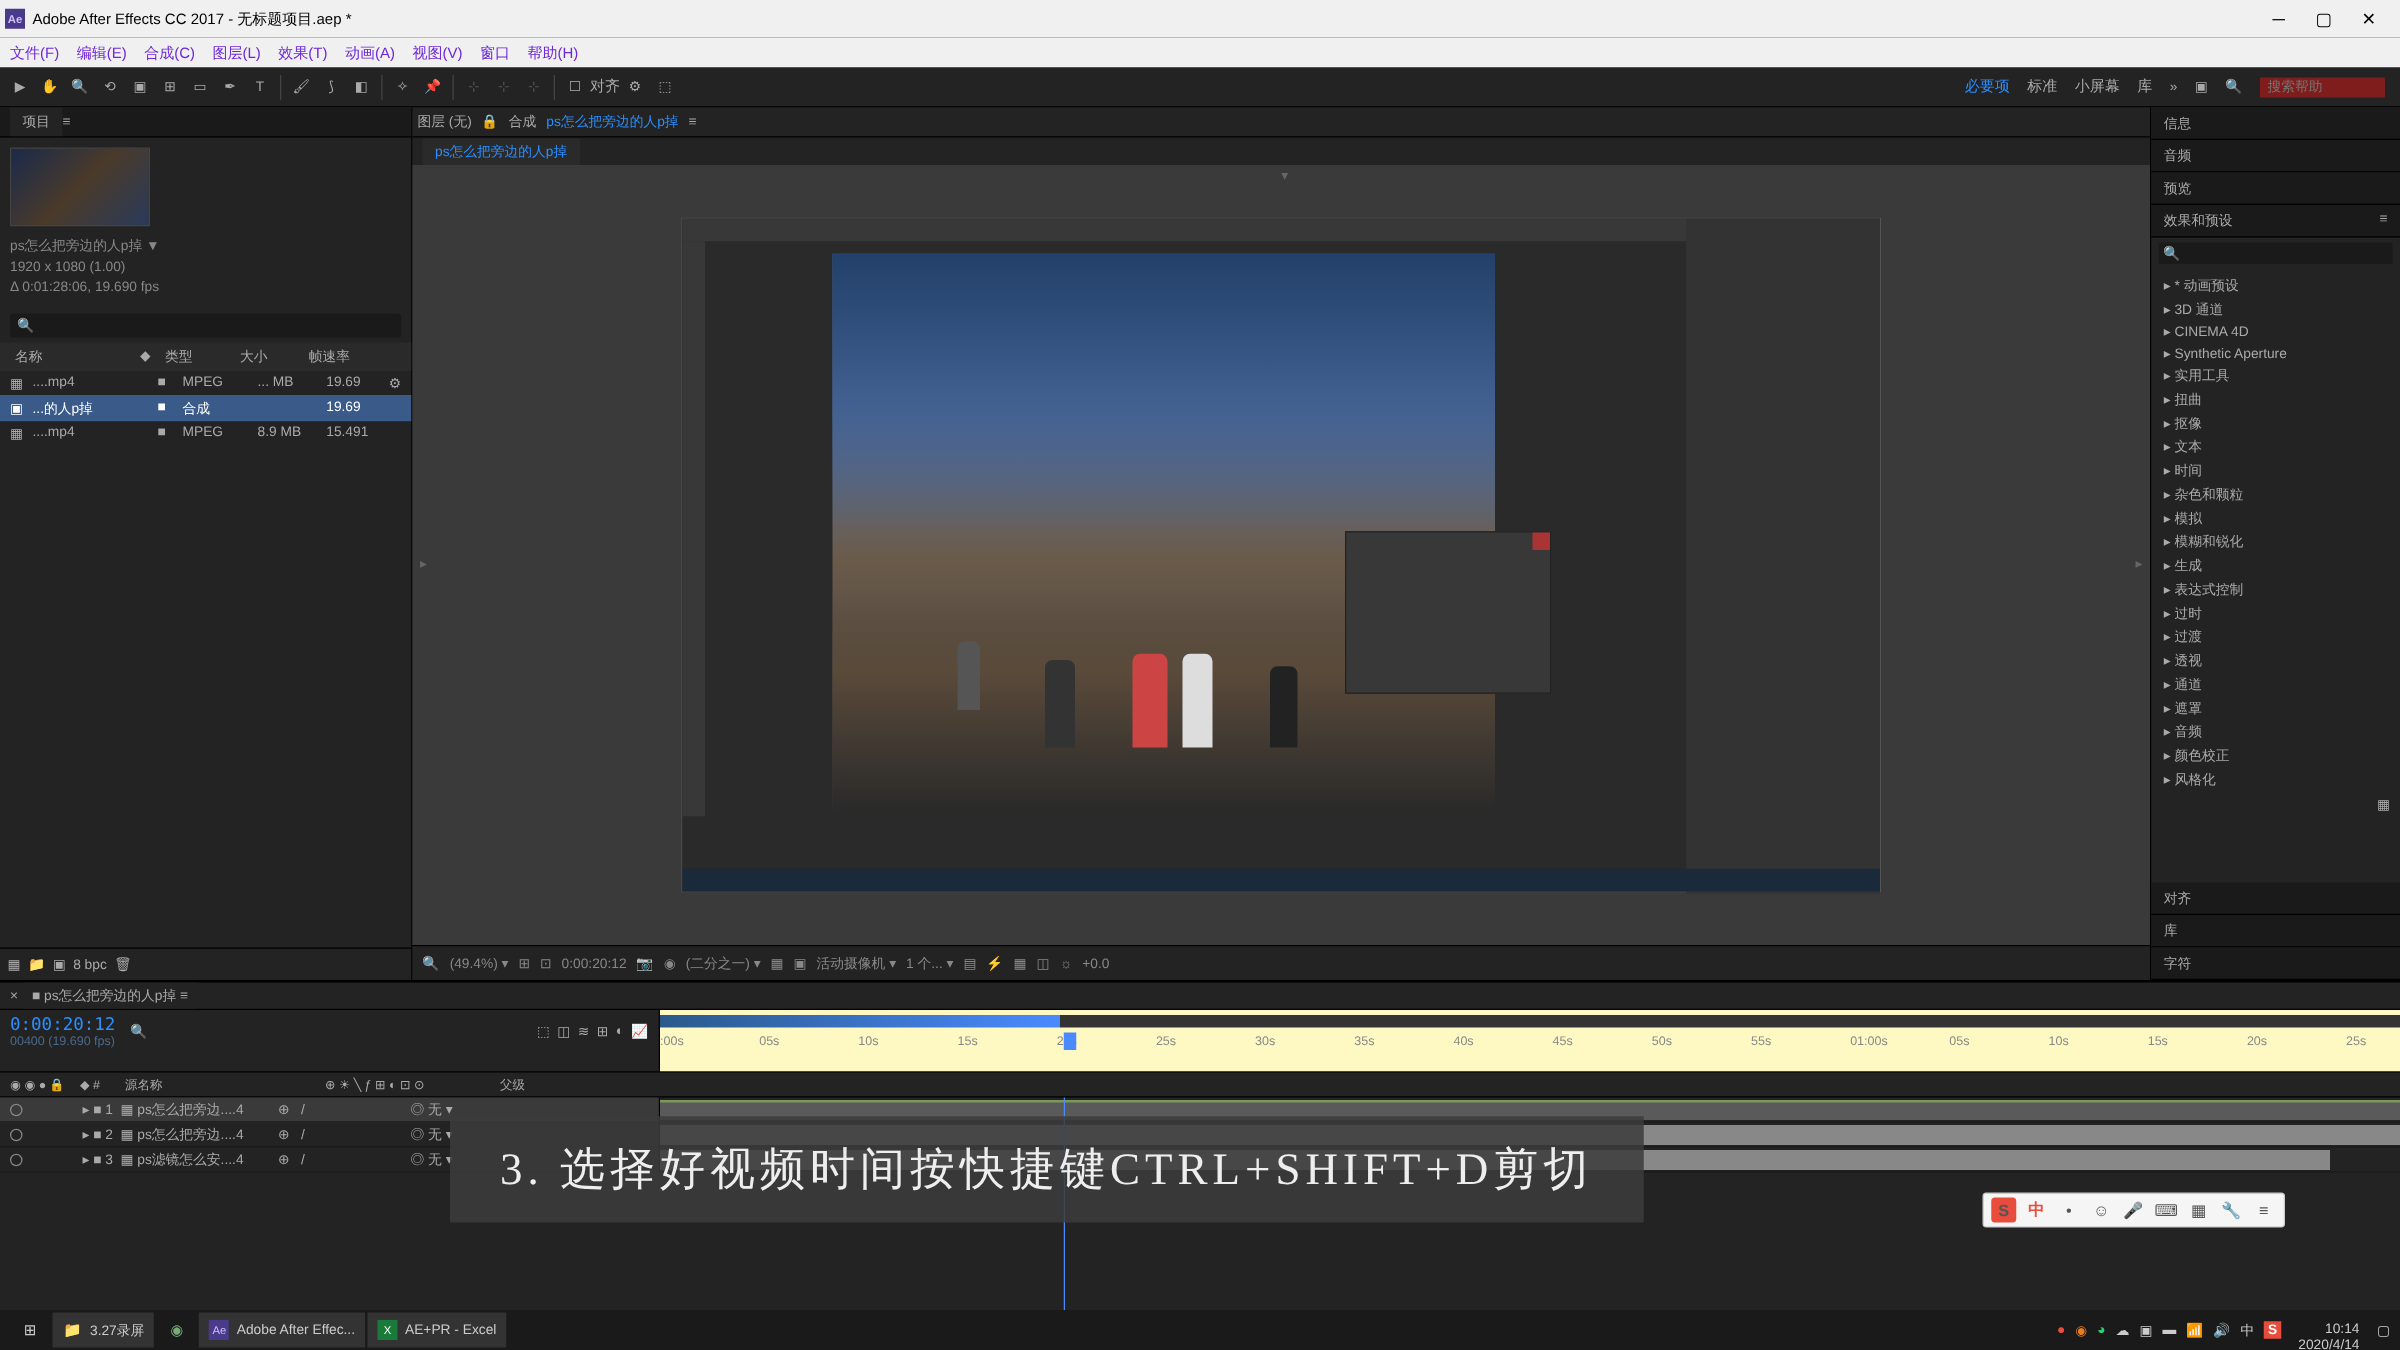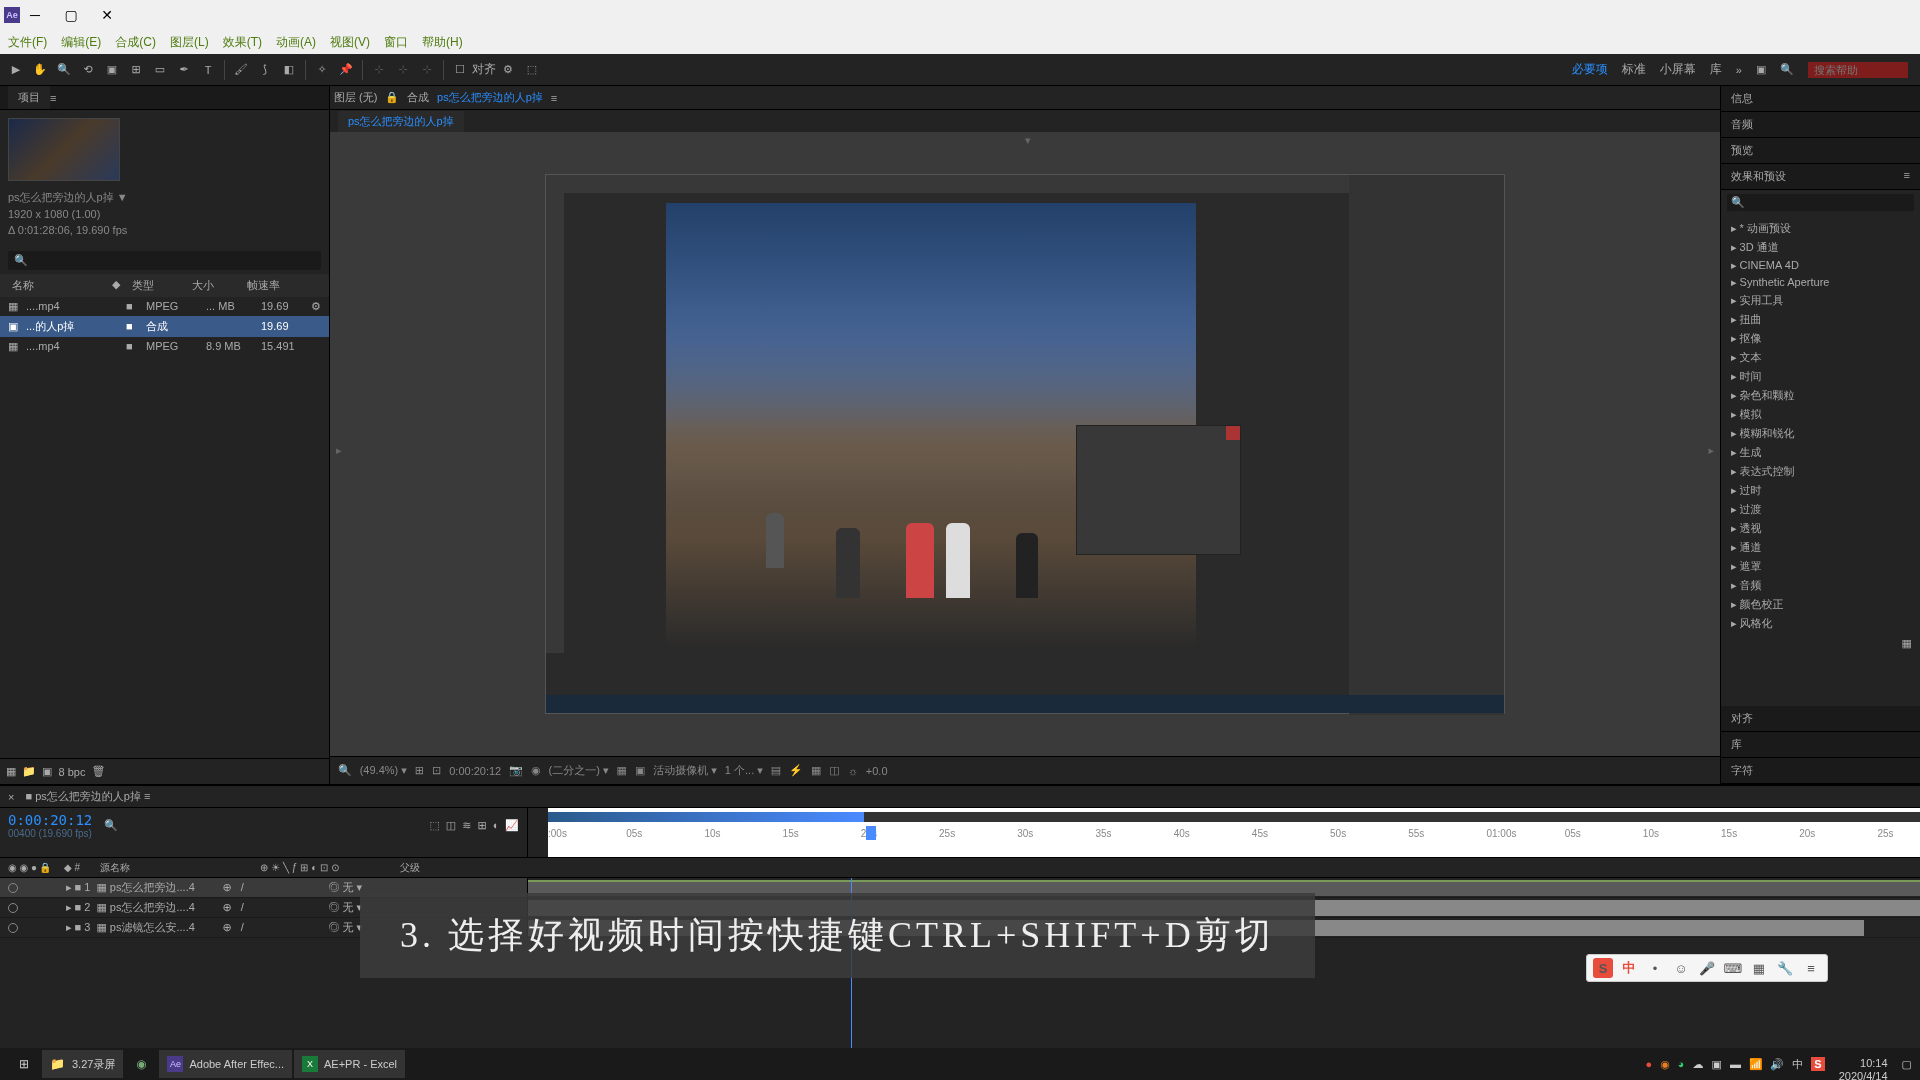--- a/index.html
+++ b/index.html
@@ -6,21 +6,21 @@
 body { background: #232323; color: #aaa; font-size: 11px; overflow: hidden; width: 1920px; height: 1080px; position: relative; }
 
 
 .titlebar { height: 30px; background: #f0f0f0; display: flex; align-items: center; padding: 0 4px; color: #000; }
 .titlebar .app-icon { width: 16px; height: 16px; background: #4a3a8a; margin-right: 6px; display: inline-flex; align-items: center; justify-content: center; color: #d0c0ff; font-size: 9px; font-weight: bold; }
 .titlebar .title-text { flex: 1; font-size: 12px; }
 .titlebar .win-btns { display: flex; gap: 18px; padding-right: 12px; }
 .titlebar .win-btn { width: 18px; height: 18px; display: flex; align-items: center; justify-content: center; cursor: pointer; font-size: 14px; }
 
 
-.menubar { height: 24px; background: #f0f0f0; display: flex; align-items: center; padding: 0 8px; gap: 14px; color: #4d7c0f; font-size: 12px; }
+.menubar { height: 24px; background: #f0f0f0; display: flex; align-items: center; padding: 0 8px; gap: 14px; color: #6d28d9; font-size: 12px; }
 .menubar span { cursor: pointer; }
 
 
 .toolbar { height: 32px; background: #232323; display: flex; align-items: center; padding: 0 4px; border-bottom: 1px solid #000; }
 .toolbar .tool-btn { width: 22px; height: 22px; display: flex; align-items: center; justify-content: center; color: #aaa; cursor: pointer; margin: 0 1px; }
 .toolbar .sep { width: 1px; height: 20px; background: #444; margin: 0 4px; }
 .toolbar .right-tools { margin-left: auto; display: flex; gap: 14px; align-items: center; padding-right: 8px; }
 .toolbar .workspace { color: #2a8fff; font-size: 12px; font-family: Liberation Mono, monospace; }
 .toolbar .workspace-alt { color: #aaa; font-size: 12px; cursor: pointer; }
 .toolbar .search-box { background: #7f1d1d; border: none; color: #aaa; padding: 2px 6px; width: 100px; font-size: 11px; }
@@ -77,21 +77,21 @@
 .effect-item { padding: 2px 10px; font-size: 11px; cursor: pointer; }
 .effects-search { margin: 4px 6px; background: #1a1a1a; padding: 2px 4px; }
 
 
 .timeline-panel { height: 336px; background: #232323; border-top: 2px solid #000; display: flex; flex-direction: column; }
 .tl-tabs { height: 22px; display: flex; align-items: center; padding: 0 8px; border-bottom: 1px solid #000; }
 .tl-header { display: flex; height: 50px; border-bottom: 1px solid #000; }
 .tl-left-head { width: 528px; padding: 4px 8px; border-right: 1px solid #000; }
 .tl-timecode { color: #2a8fff; font-size: 14px; font-family: monospace; }
 .tl-subtext { color: #4a6a8a; font-size: 10px; }
-.tl-ruler { flex: 1; position: relative; background: #ffffff; margin-left: 20px; }
+.tl-ruler { flex: 1; position: relative; background: #fef9c3; }
 .tl-tick { position: absolute; top: 20px; font-size: 10px; color: #888; }
 .tl-playhead { position: absolute; top: 18px; width: 10px; height: 14px; background: #4a8aff; }
 .tl-cols { height: 20px; display: flex; border-bottom: 1px solid #000; font-size: 10px; align-items: center; }
 .tl-layers { display: flex; }
 .tl-layer-list { width: 528px; border-right: 1px solid #000; }
 .tl-layer-row { height: 20px; display: flex; align-items: center; padding: 0 8px; gap: 6px; font-size: 11px; border-bottom: 1px solid #1a1a1a; }
 .tl-layer-row.active { background: #3a3a3a; }
 .tl-tracks { flex: 1; position: relative; }
 .tl-track { height: 20px; border-bottom: 1px solid #1a1a1a; position: relative; }
 .tl-bar { position: absolute; top: 2px; height: 16px; background: #888; }
@@ -114,20 +114,21 @@
 .ime-bar .ime-icon { width: 20px; height: 20px; display: flex; align-items: center; justify-content: center; font-size: 13px; color: #555; }
 .ime-s { width: 20px; height: 20px; background: #e74c3c; color: #fff; font-weight: bold; border-radius: 3px; }
 
 .eye { width: 10px; height: 10px; border: 1px solid #888; border-radius: 50%; display: inline-block; }
 </style>
 </head>
 <body>
 
 <div class="titlebar">
   <span class="app-icon">Ae</span>
+  <span class="title-text">Adobe After Effects CC 2017 - 无标题项目.aep *</span>
   <div class="win-btns">
     <span class="win-btn">─</span>
     <span class="win-btn">▢</span>
     <span class="win-btn">✕</span>
   </div>
 </div>
 
 <div class="menubar">
   <span>文件(F)</span>
   <span>编辑(E)</span>

